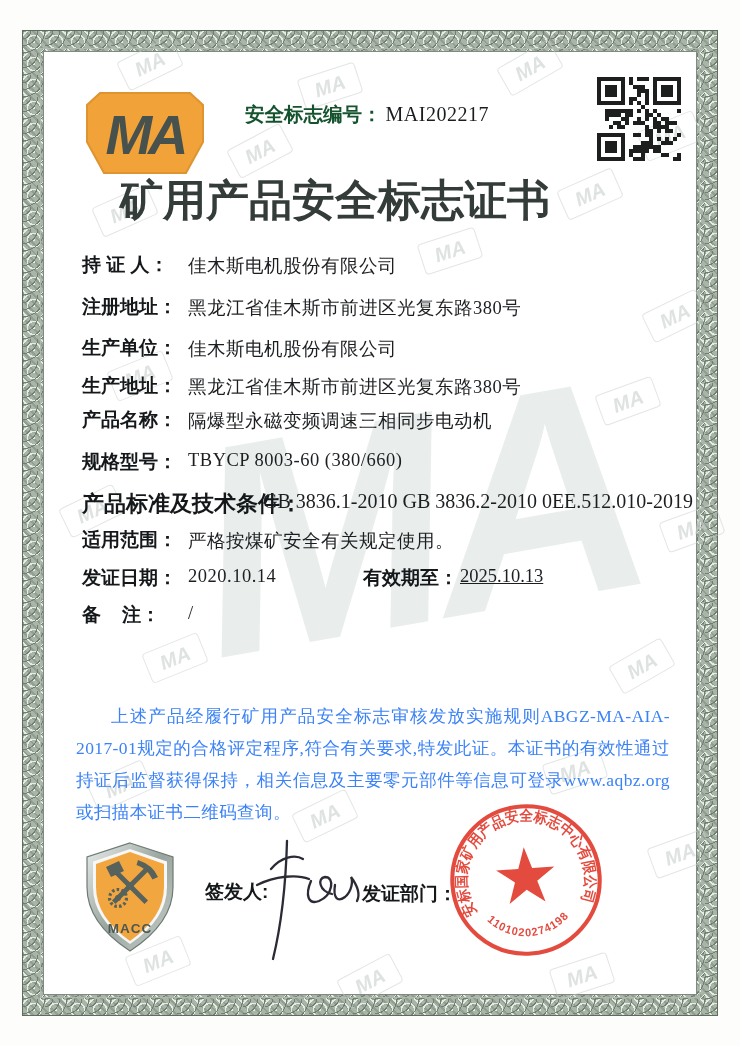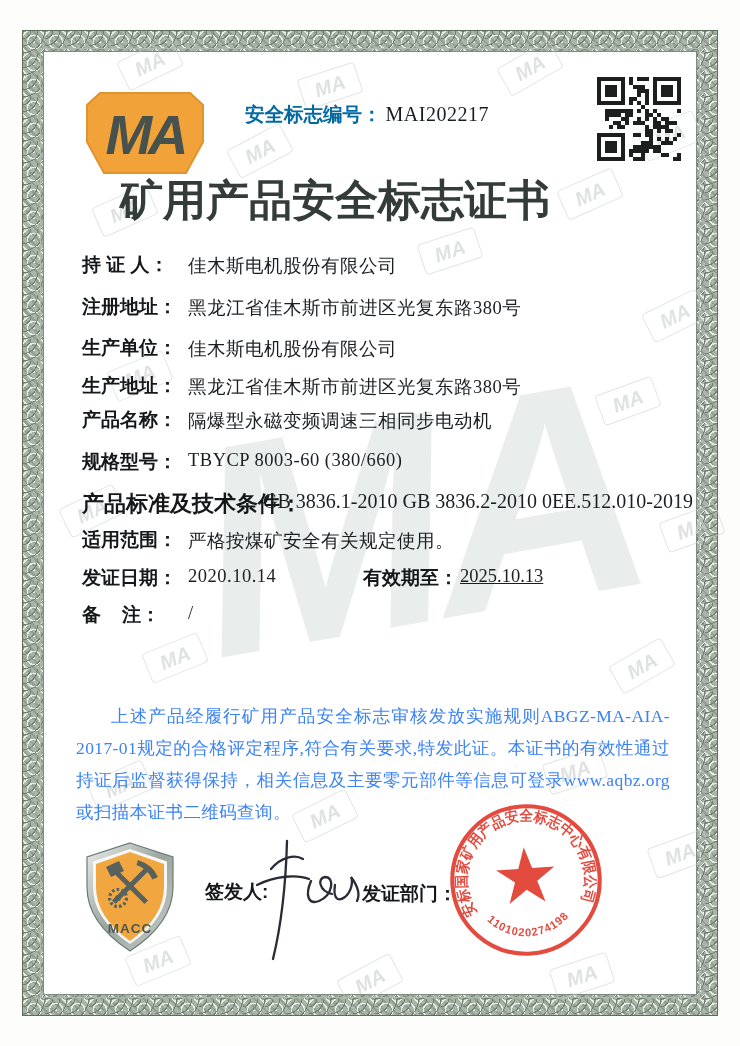--- a/index.html
+++ b/index.html
@@ -19,21 +19,21 @@
   
   .wm{position:absolute;z-index:3;width:58px;height:30px;border:1.5px solid rgba(201,209,206,.55);
       border-radius:4px;display:flex;align-items:center;justify-content:center;
       color:rgba(201,209,206,.62);font:italic 700 20px "Liberation Sans",sans-serif;pointer-events:none;}
   .bigwm{position:absolute;z-index:2;left:195px;top:368px;transform:rotate(-10deg);
          color:rgba(207,214,212,.45);font:italic 800 300px "Liberation Sans",sans-serif;
          letter-spacing:-14px;line-height:1;pointer-events:none;}
   
   .ct{position:absolute;z-index:4;}
   .certno{left:245px;top:101px;white-space:nowrap;}
-  .certno .lbl{font:700 19.5px "Liberation Sans",sans-serif;color:#0369a1;}
+  .certno .lbl{font:700 19.5px "Liberation Sans",sans-serif;color:#14532d;}
   .certno .val{font:400 20px "Liberation Serif",serif;color:#1a1d20;margin-left:4px;letter-spacing:.5px;}
   .title{left:70px;top:172px;width:530px;text-align:center;
          font:700 43px "Liberation Serif",serif;color:#343c39;letter-spacing:0px;white-space:nowrap;}
   .row{left:82px;right:71px;height:26px;}
   .row .lbl{position:absolute;left:0;top:0;font:700 19px "Liberation Sans",sans-serif;
             color:#15181a;white-space:pre;}
   .row .val{position:absolute;left:106px;top:1px;font:500 18.5px "Liberation Serif",serif;
             color:#1c1f22;white-space:nowrap;letter-spacing:.5px;}
   .row-std .lbl{font-size:22px;}
   .row-std .val{left:181px;font-size:20px;letter-spacing:0;}

